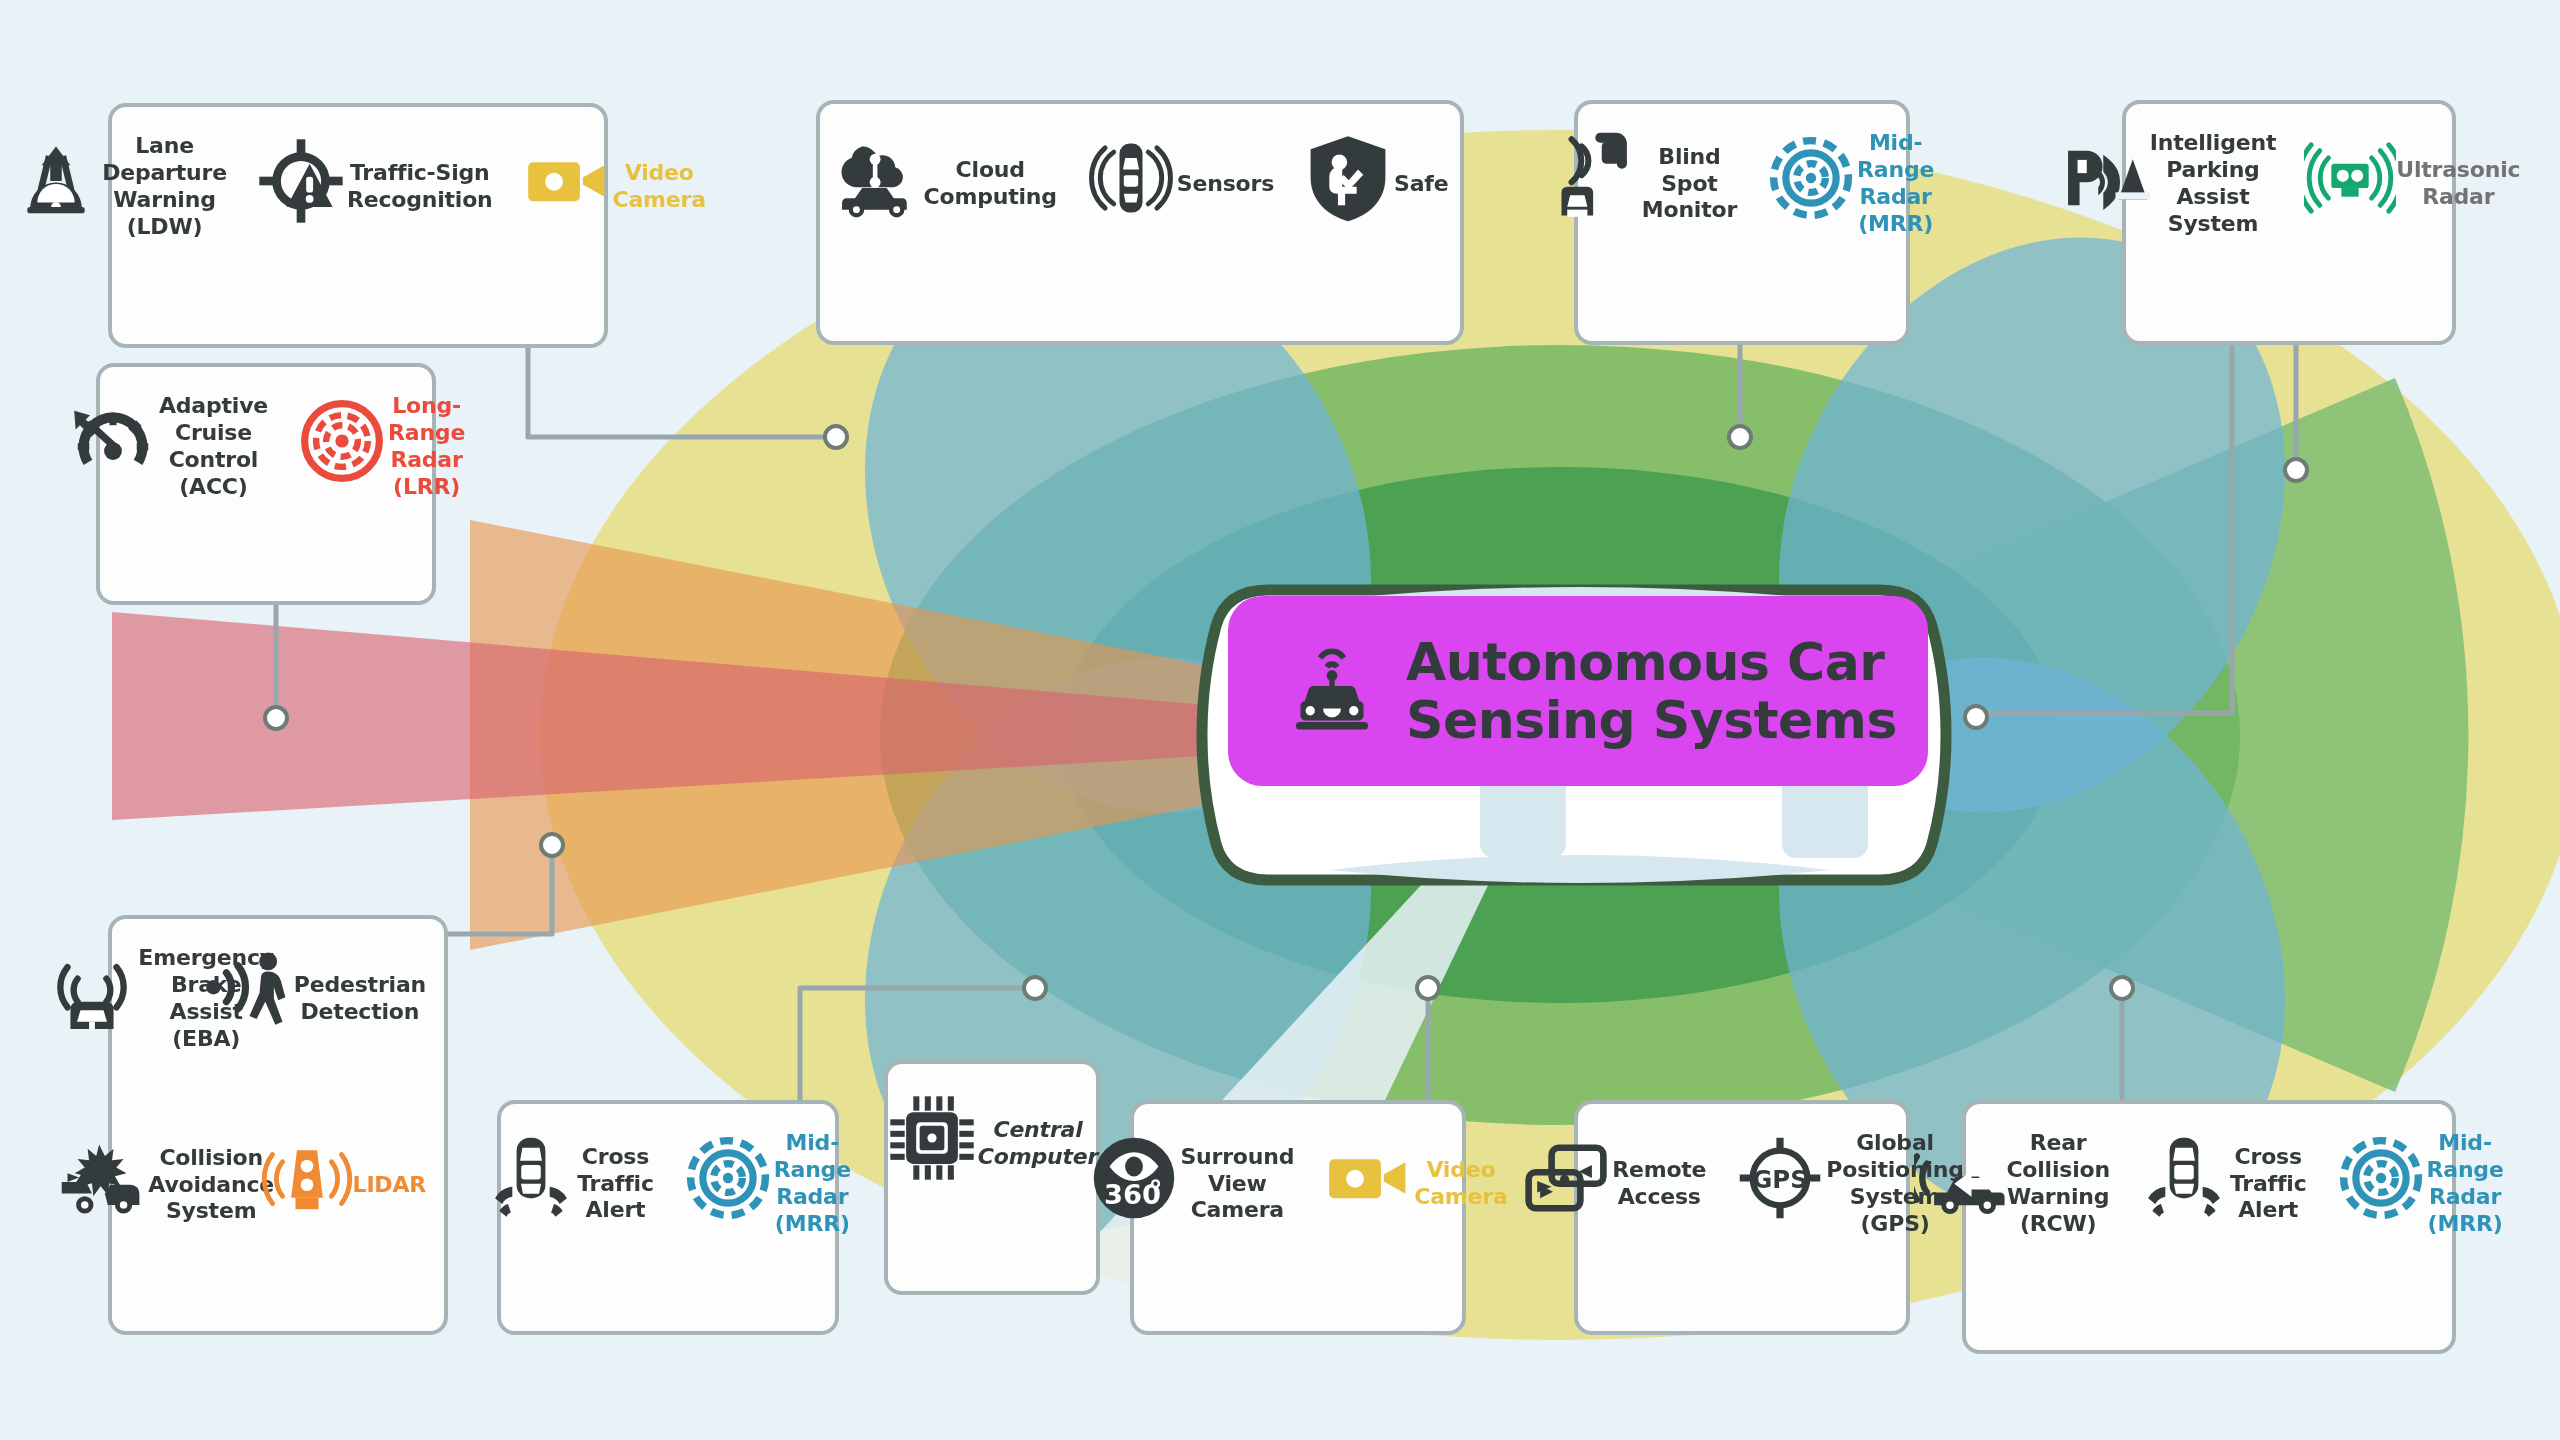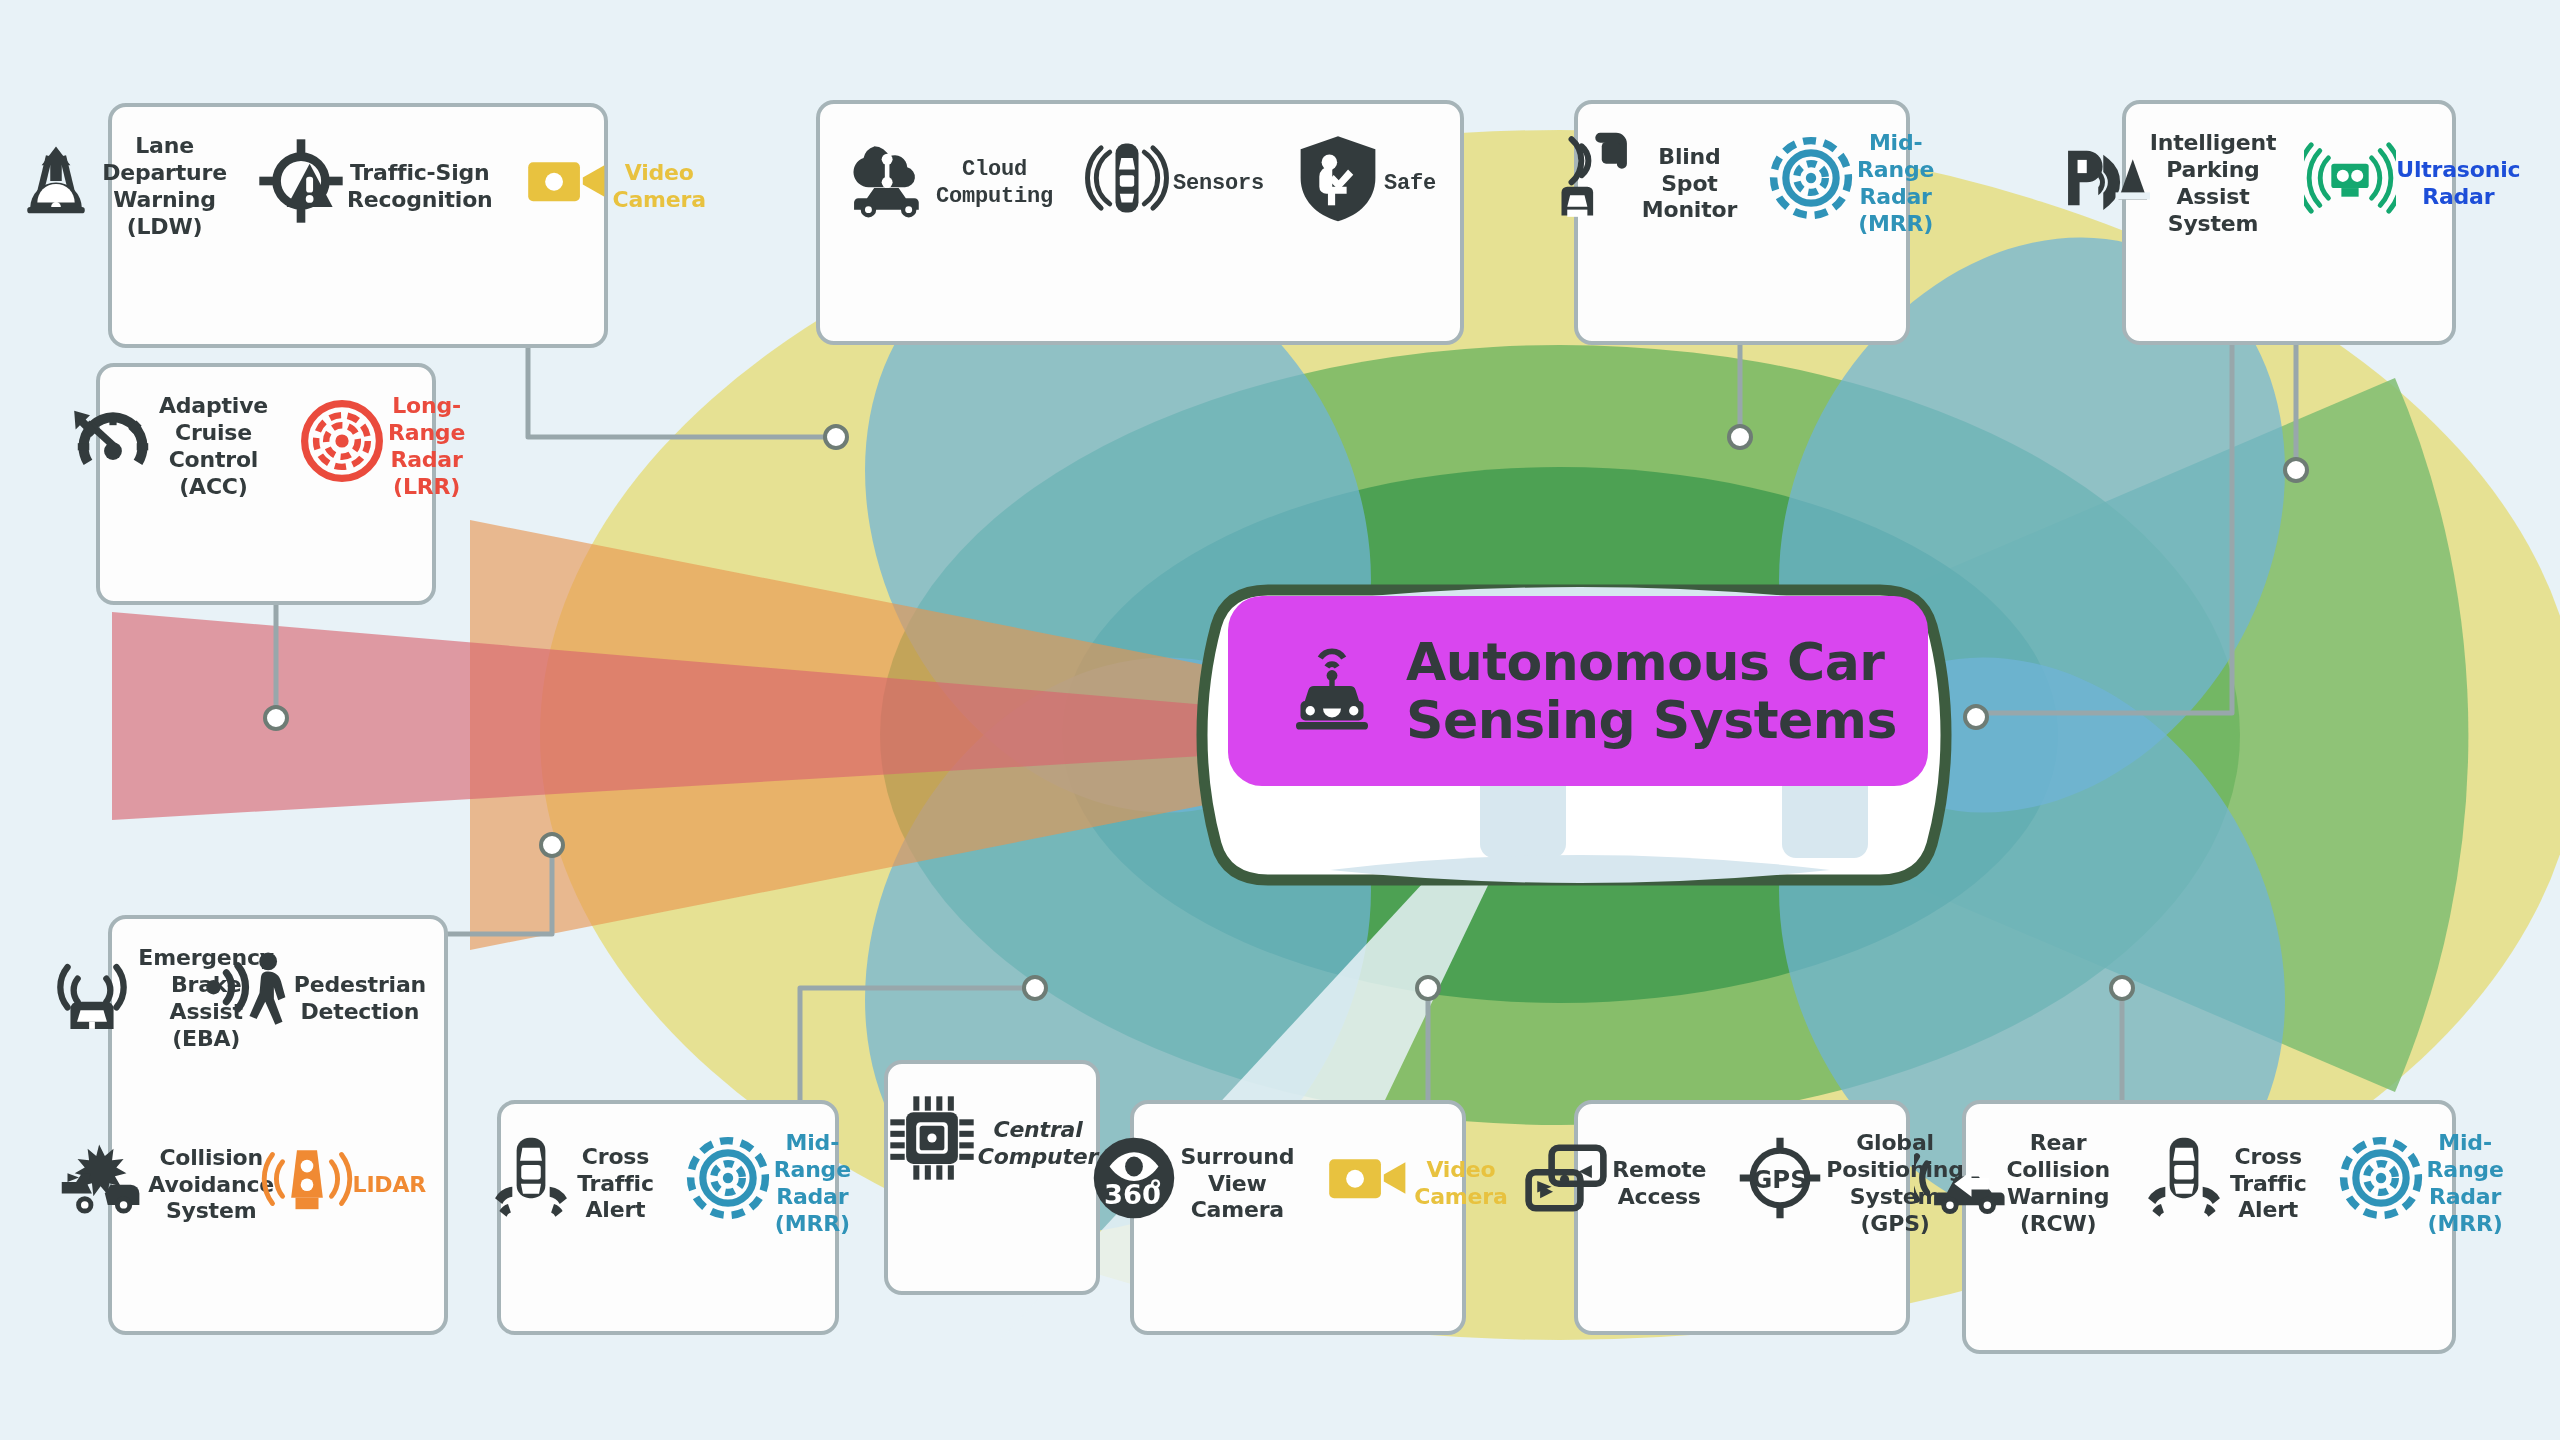--- a/index.html
+++ b/index.html
@@ -48,21 +48,21 @@
     line-height: 1.22;
     font-weight: bold;
     text-align: center;
     color: #333b3d;
     letter-spacing: -0.2px;
     white-space: pre-line;
   }
   .lbl.yellow { color: #e8c23f; }
   .lbl.red    { color: #ea4b3d; }
   .lbl.blue   { color: #2f93b8; }
-  .lbl.green  { color: #1d4ed8; }
+  .lbl.green  { color: #737373; }
   .lbl.orange { color: #f08a33; }
 
   
   #centerplate {
     position: absolute;
     left: 1228px; top: 596px;
     width: 700px; height: 190px;
     background: #d946ef;
     border-radius: 34px;
     display: flex; align-items: center; gap: 26px;
@@ -233,21 +233,21 @@
       <circle cx="32" cy="32" r="26" stroke-width="5"></circle>
               <circle cx="32" cy="32" r="18" stroke-width="4.5" stroke-dasharray="8 4.6"></circle>
       <circle cx="32" cy="32" r="11" stroke-width="4.5" stroke-dasharray="7 4.2"></circle>
       <circle cx="32" cy="32" r="4.6" fill="#ea4b3d" stroke="none"></circle>
             </svg>
           </span>
           <span class="lbl red">Long-Range
 Radar (LRR)</span>
         </div>
       </div>
-      <div class="card" style="left: 816px; top: 100px; width: 648px; height: 245px; font-family: Liberation Mono, monospace;">
+      <div class="card" style="left: 816px; top: 100px; width: 648px; height: 245px;">
         <div class="cell">
           <span class="glyph">
             <svg width="92" height="92" viewBox="0 0 64 64" fill="#333b3d">
       <path d="M21 10a11 11 0 0 1 10.4 7.2A8.6 8.6 0 0 1 44 24.6a7 7 0 0 1-1.6 13.8H17A10.5 10.5 0 0 1 13.6 18 11 11 0 0 1 21 10z"></path>
       <circle cx="30" cy="19" r="3.8" fill="#fff"></circle>
               <rect x="28.4" y="22" width="3.2" height="11" fill="#fff"></rect>
       <circle cx="30" cy="35" r="3.8" fill="#fff"></circle>
               <rect x="28.4" y="37" width="3.2" height="9" fill="#fff"></rect>
       <path d="M10 46h6l5-7h17l5 7h6a3 3 0 0 1 3 3v5H7v-5a3 3 0 0 1 3-3z"></path>
       <circle cx="17" cy="54" r="5.4"></circle>

